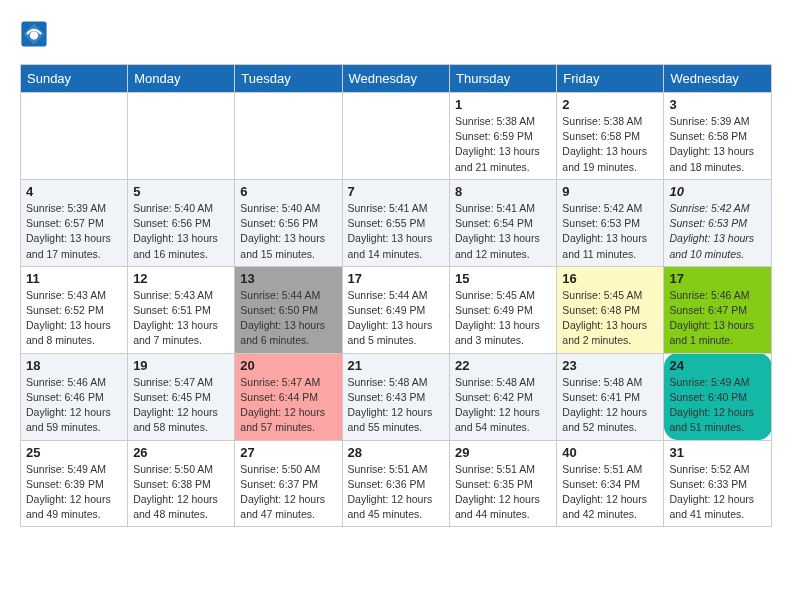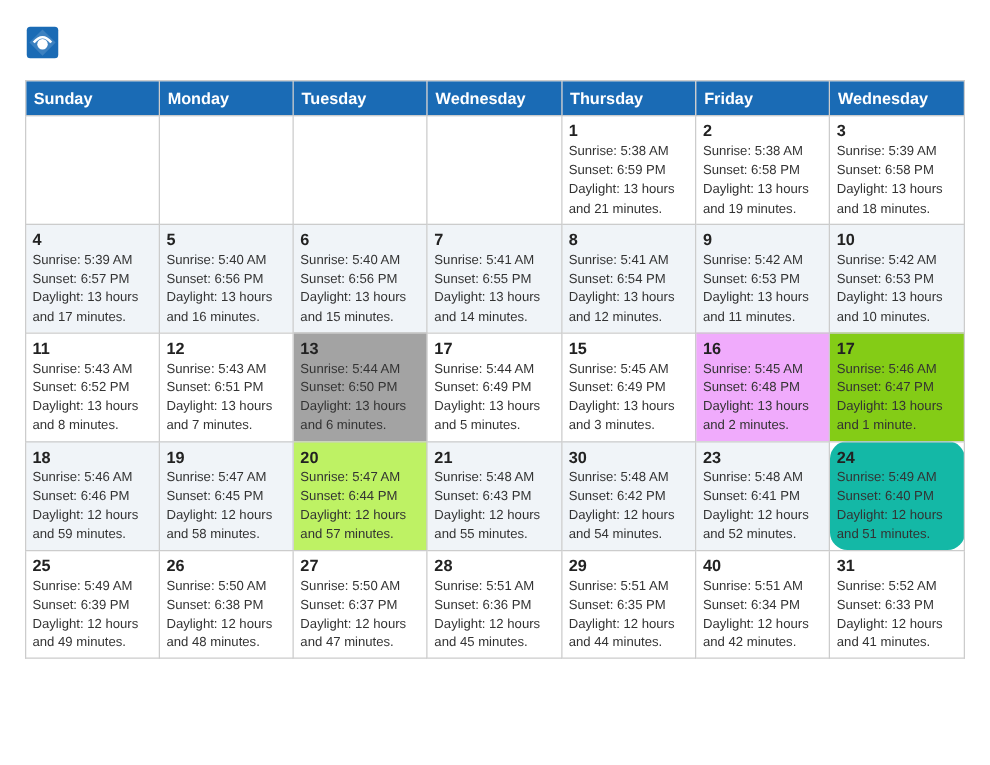--- a/index.html
+++ b/index.html
@@ -51,21 +51,21 @@
       border-collapse: collapse;
       font-size: 11px;
     }
     .calendar thead tr {
       background-color: #1a6bb5;
       color: #fff;
     }
     .calendar thead th {
       padding: 6px 0;
       font-size: 13px;
-      font-weight: bold;
+      font-weight: normal;
       border: 1px solid #ccc;
       text-align: left;
       padding-left: 6px;
     }
     .calendar tbody tr {
       vertical-align: top;
     }
     .calendar tbody td {
       border: 1px solid #ccc;
       padding: 4px 5px;
@@ -194,21 +194,21 @@
 Daylight: 13 hours
 and 12 minutes.</div>
         </td>
         <td style="background: rgb(240, 244, 248);">
           <div class="day-number">9</div>
           <div class="day-info" style="white-space: pre-line;">Sunrise: 5:42 AM
 Sunset: 6:53 PM
 Daylight: 13 hours
 and 11 minutes.</div>
         </td>
-        <td style="background: rgb(240, 244, 248);">
+        <td style="background: rgb(240, 244, 248); font-style: italic;">
           <div class="day-number">10</div>
           <div class="day-info" style="white-space: pre-line;">Sunrise: 5:42 AM
 Sunset: 6:53 PM
 Daylight: 13 hours
 and 10 minutes.</div>
         </td>
       </tr>
       <tr>
         <td style="background: rgb(255, 255, 255);">
           <div class="day-number">11</div>
@@ -238,21 +238,21 @@
 Daylight: 13 hours
 and 5 minutes.</div>
         </td>
         <td style="background: rgb(255, 255, 255);">
           <div class="day-number">15</div>
           <div class="day-info" style="white-space: pre-line;">Sunrise: 5:45 AM
 Sunset: 6:49 PM
 Daylight: 13 hours
 and 3 minutes.</div>
         </td>
-        <td style="background: #f0abfc;">
+        <td style="background: #fef9c3;">
           <div class="day-number">16</div>
           <div class="day-info" style="white-space: pre-line;">Sunrise: 5:45 AM
 Sunset: 6:48 PM
 Daylight: 13 hours
 and 2 minutes.</div>
         </td>
         <td style="background: #84cc16;">
           <div class="day-number">17</div>
           <div class="day-info" style="white-space: pre-line;">Sunrise: 5:46 AM
 Sunset: 6:47 PM
@@ -268,36 +268,36 @@
 Daylight: 12 hours
 and 59 minutes.</div>
         </td>
         <td style="background: rgb(240, 244, 248);">
           <div class="day-number">19</div>
           <div class="day-info" style="white-space: pre-line;">Sunrise: 5:47 AM
 Sunset: 6:45 PM
 Daylight: 12 hours
 and 58 minutes.</div>
         </td>
-        <td style="background: #bef264;">
+        <td style="background: #fca5a5;">
           <div class="day-number">20</div>
           <div class="day-info" style="white-space: pre-line;">Sunrise: 5:47 AM
 Sunset: 6:44 PM
 Daylight: 12 hours
 and 57 minutes.</div>
         </td>
         <td style="background: rgb(240, 244, 248);">
           <div class="day-number">21</div>
           <div class="day-info" style="white-space: pre-line;">Sunrise: 5:48 AM
 Sunset: 6:43 PM
 Daylight: 12 hours
 and 55 minutes.</div>
         </td>
         <td style="background: rgb(240, 244, 248);">
-          <div class="day-number">30</div>
+          <div class="day-number">22</div>
           <div class="day-info" style="white-space: pre-line;">Sunrise: 5:48 AM
 Sunset: 6:42 PM
 Daylight: 12 hours
 and 54 minutes.</div>
         </td>
         <td style="background: rgb(240, 244, 248);">
           <div class="day-number">23</div>
           <div class="day-info" style="white-space: pre-line;">Sunrise: 5:48 AM
 Sunset: 6:41 PM
 Daylight: 12 hours

